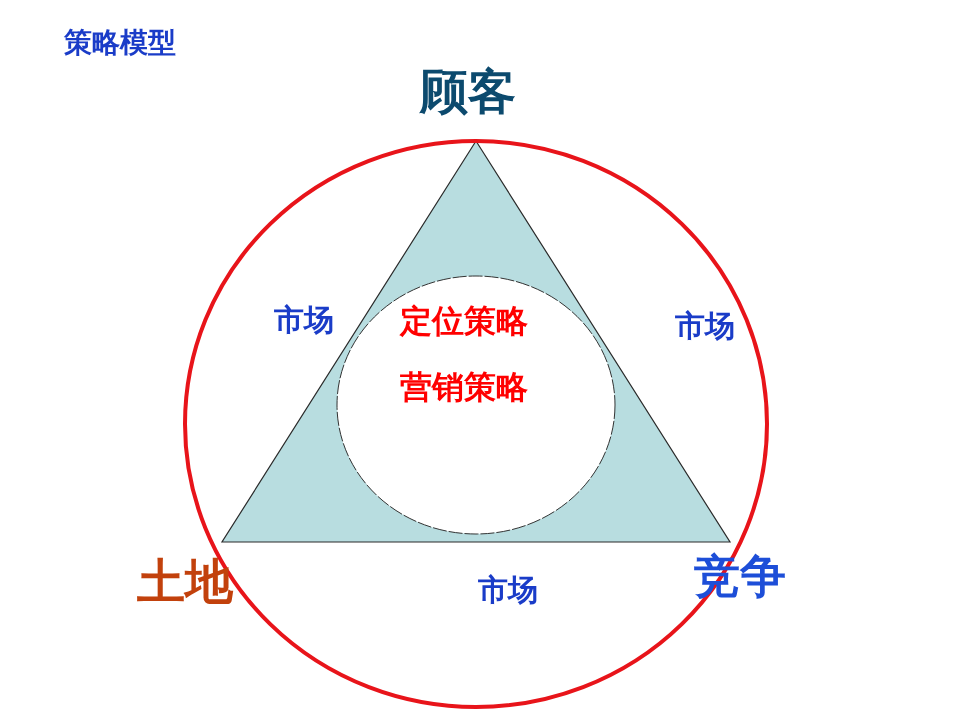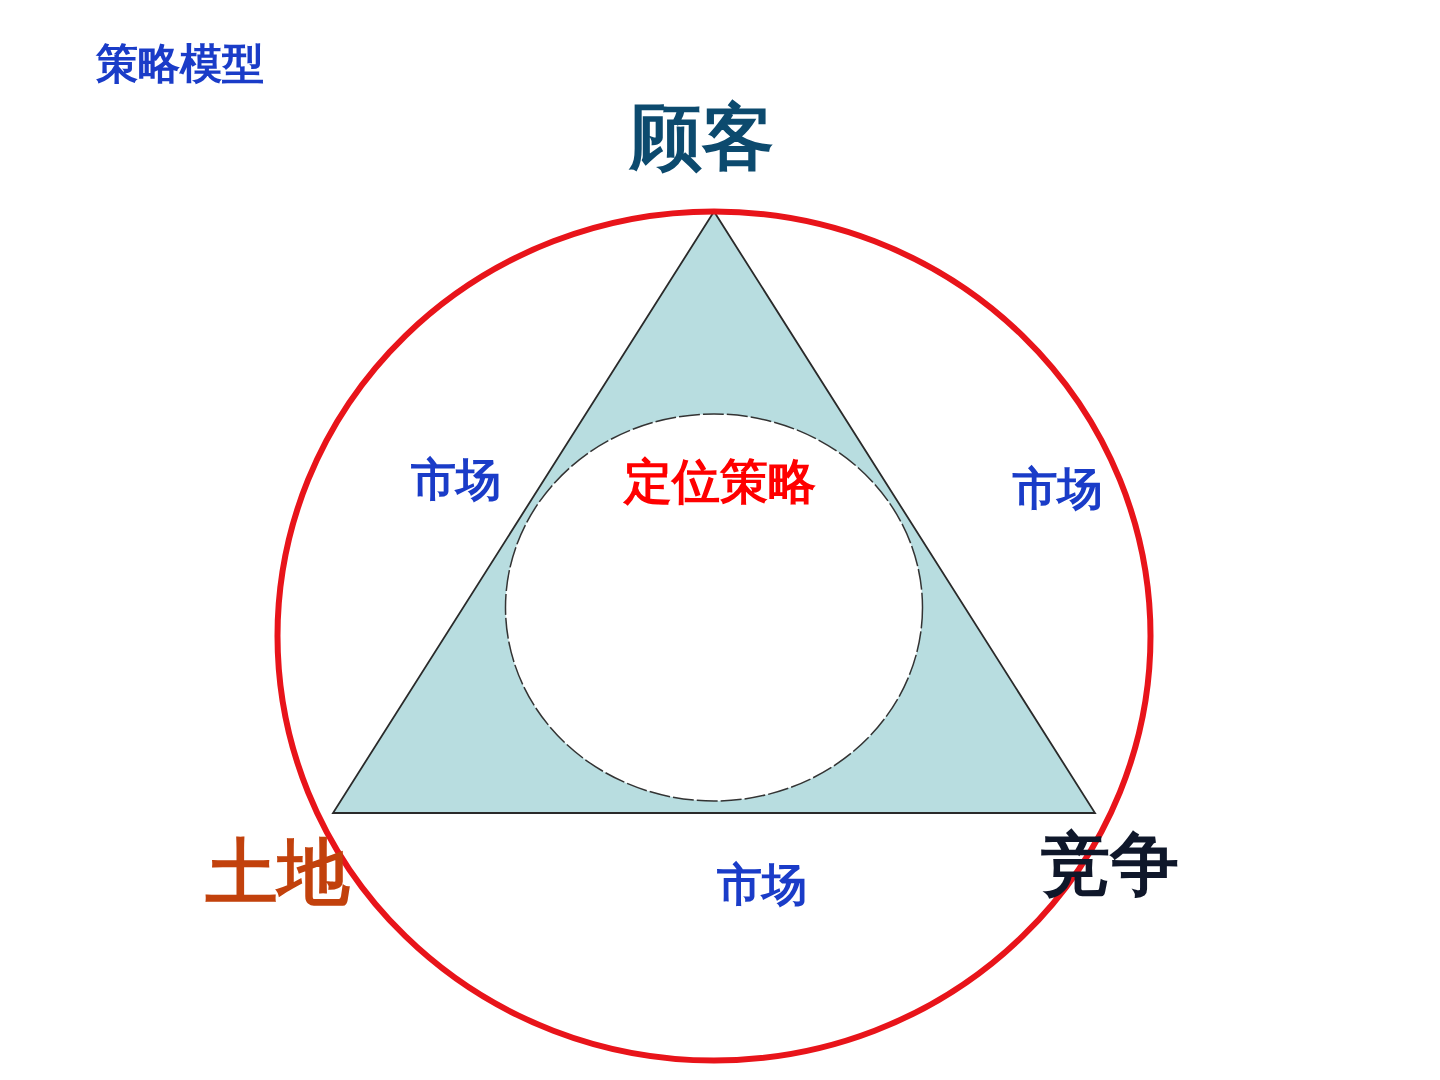--- a/index.html
+++ b/index.html
@@ -3,26 +3,26 @@
   <meta charset="utf-8">
   <style>
     html, body { margin: 0; padding: 0; background: #ffffff; }
     body { width: 960px; height: 720px; position: relative; overflow: hidden;
            font-family: "DejaVu Sans", sans-serif; }
     .abs { position: absolute; white-space: nowrap; font-weight: bold; }
     #slide-title { left: 64px; top: 24px; font-size: 28px; color: #1a3cc8; letter-spacing: 0px; }
     svg.diagram { position: absolute; left: 0; top: 0; }
     .node-top { left: 420px; top: 60px; font-size: 48px; color: #0c4a6e; }
     .node-left { left: 137px; top: 550px; font-size: 48px; color: #c2410c; }
-    .node-right { left: 694px; top: 546px; font-size: 46px; color: #0f172a; }
+    .node-right { left: 694px; top: 546px; font-size: 46px; color: #1d4ed8; }
     .market { font-size: 30px; color: #1a3cc8; margin-left: 41px; }
     .m1 { left: 233px; top: 300px; }
     .m2 { left: 634px; top: 306px; }
     .m3 { left: 437px; top: 570px; }
-    .strategies { position: absolute; left: 400px; top: 304px; width: 160px; text-align: center; }
+    .strategies { position: absolute; left: 400px; top: 304px; width: 160px; text-align: left; }
     .strategy { font-size: 32px; color: #ff0000; font-weight: bold; line-height: 34px; height: 34px; margin-bottom: 32px; white-space: nowrap; }
   </style>
 </head>
 <body>
 
 <div id="slide-title" class="abs">策略模型</div>
 
 <svg class="diagram" width="960" height="720" viewBox="0 0 960 720">
   <polygon points="476,141 222,542 730,542" fill="#b8dde0" stroke="#2a2a2a" stroke-width="1.2"></polygon>
   <ellipse cx="476" cy="405" rx="139" ry="129" fill="#ffffff" stroke="#333333" stroke-width="1" stroke-dasharray="14 2"></ellipse>
@@ -32,13 +32,14 @@
 <div class="abs node-top">顾客</div>
 <div class="abs node-left">土地</div>
 <div class="abs node-right">竞争</div>
 
 <div class="abs market m1">市场</div>
 <div class="abs market m2">市场</div>
 <div class="abs market m3">市场</div>
 
 <div class="strategies">
   <div class="strategy">定位策略</div>
+  <div class="strategy">营销策略</div>
 </div>
 
 </body></html>

